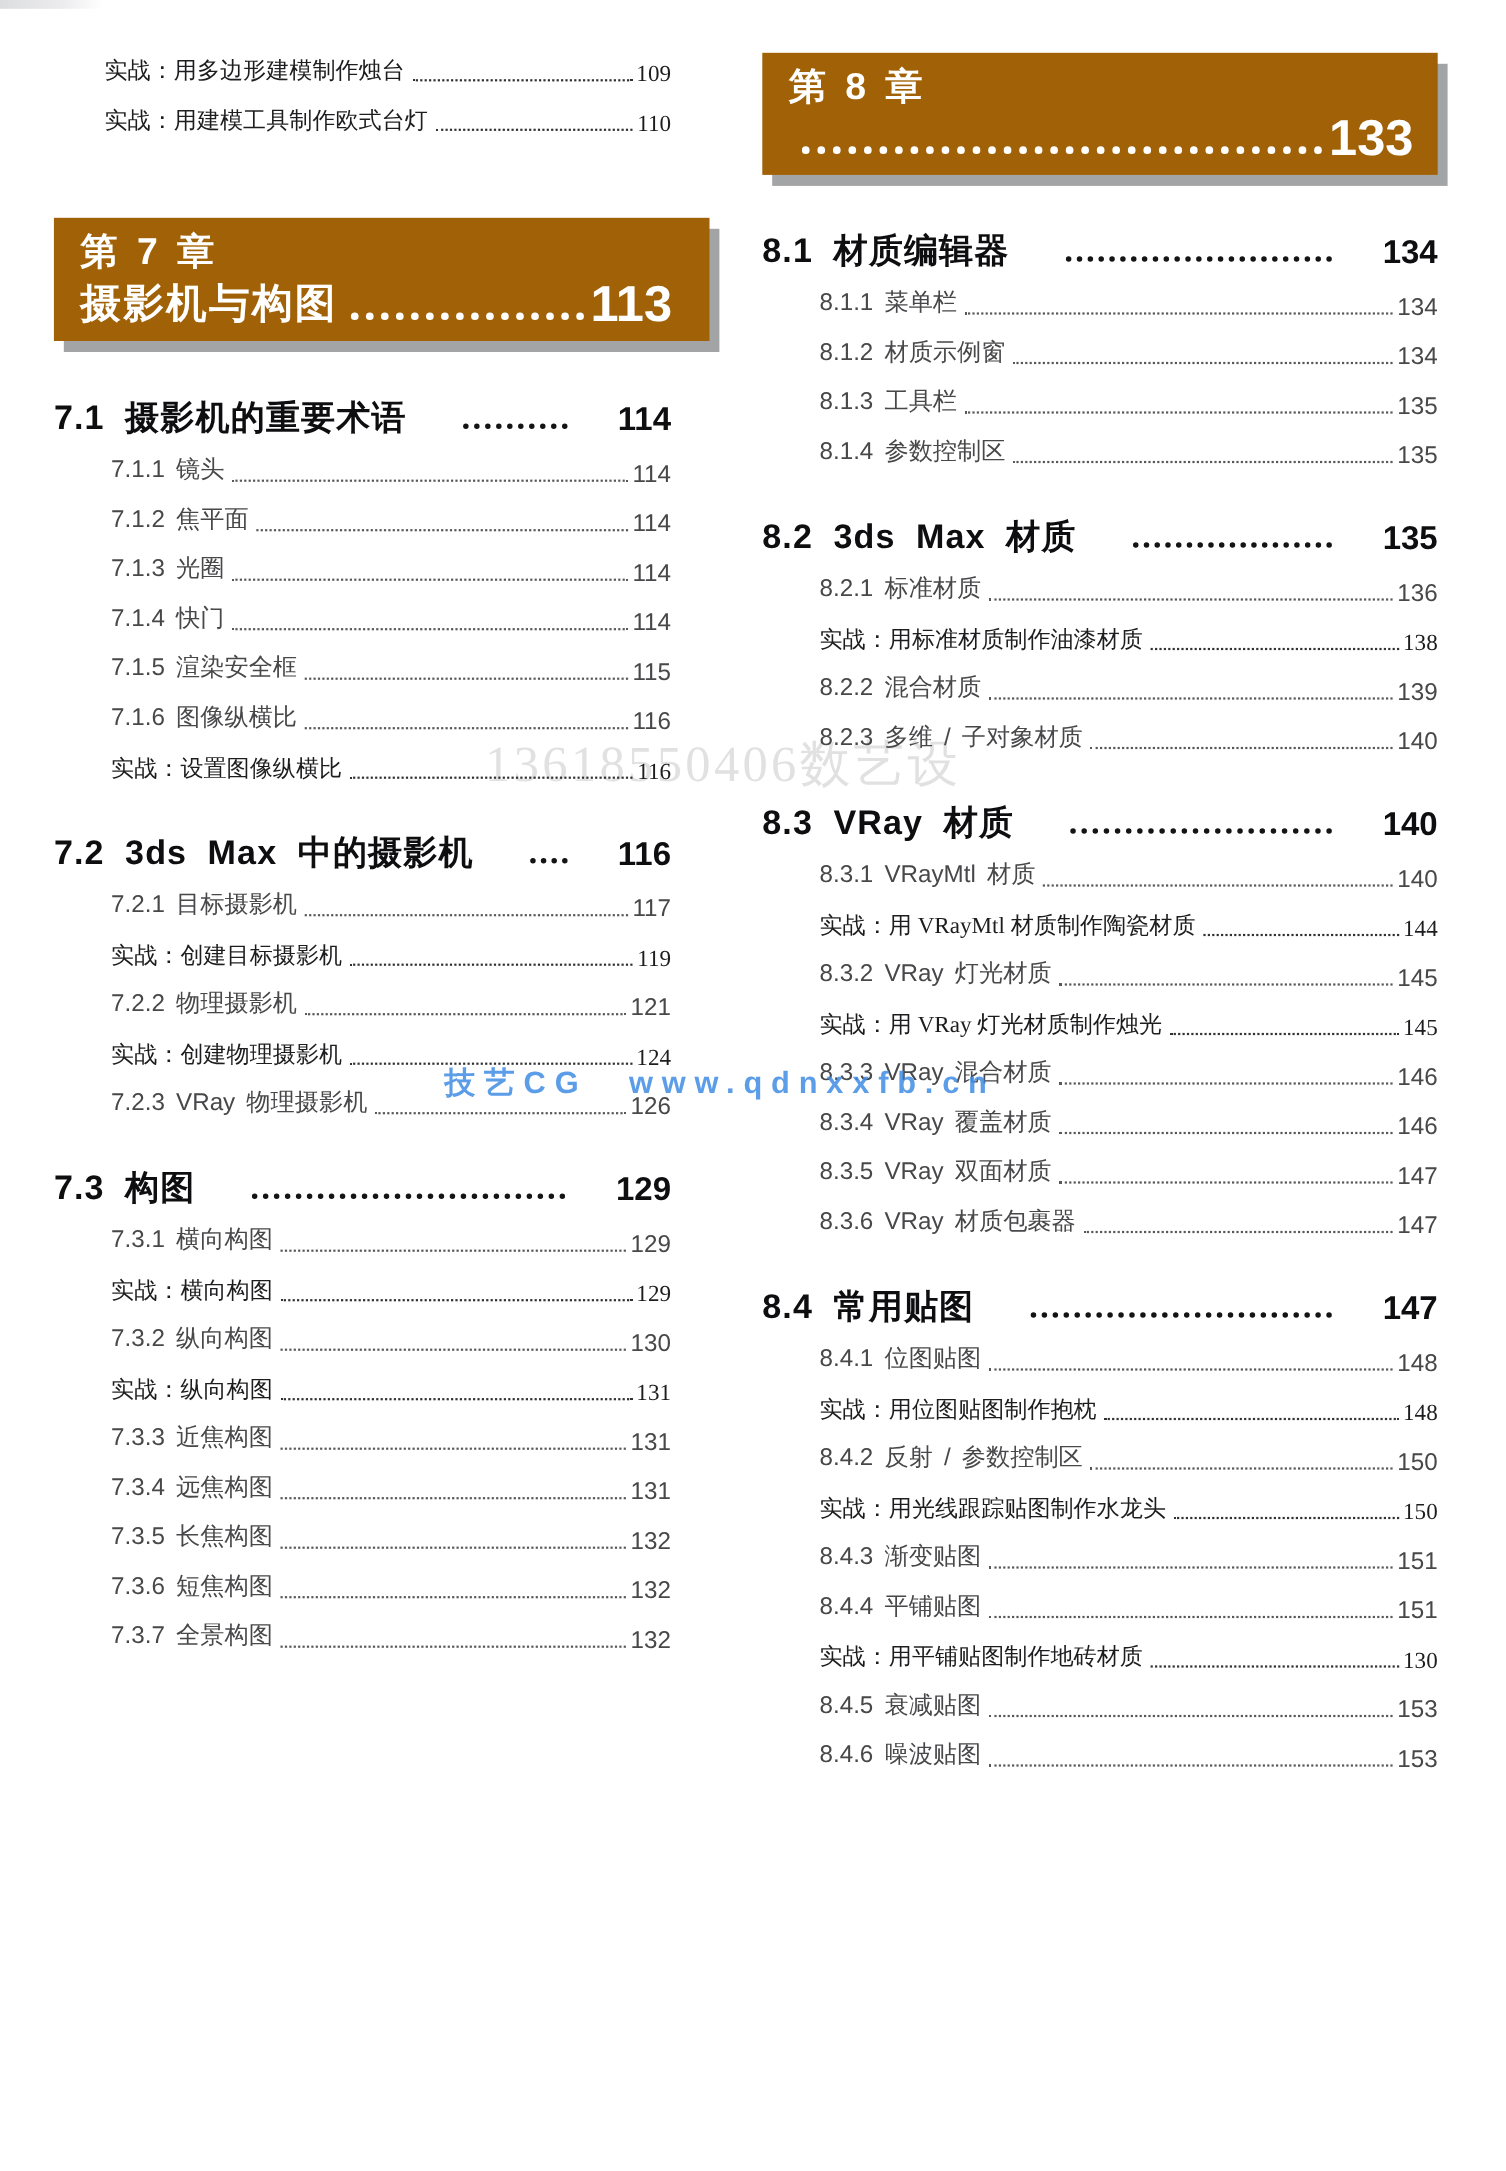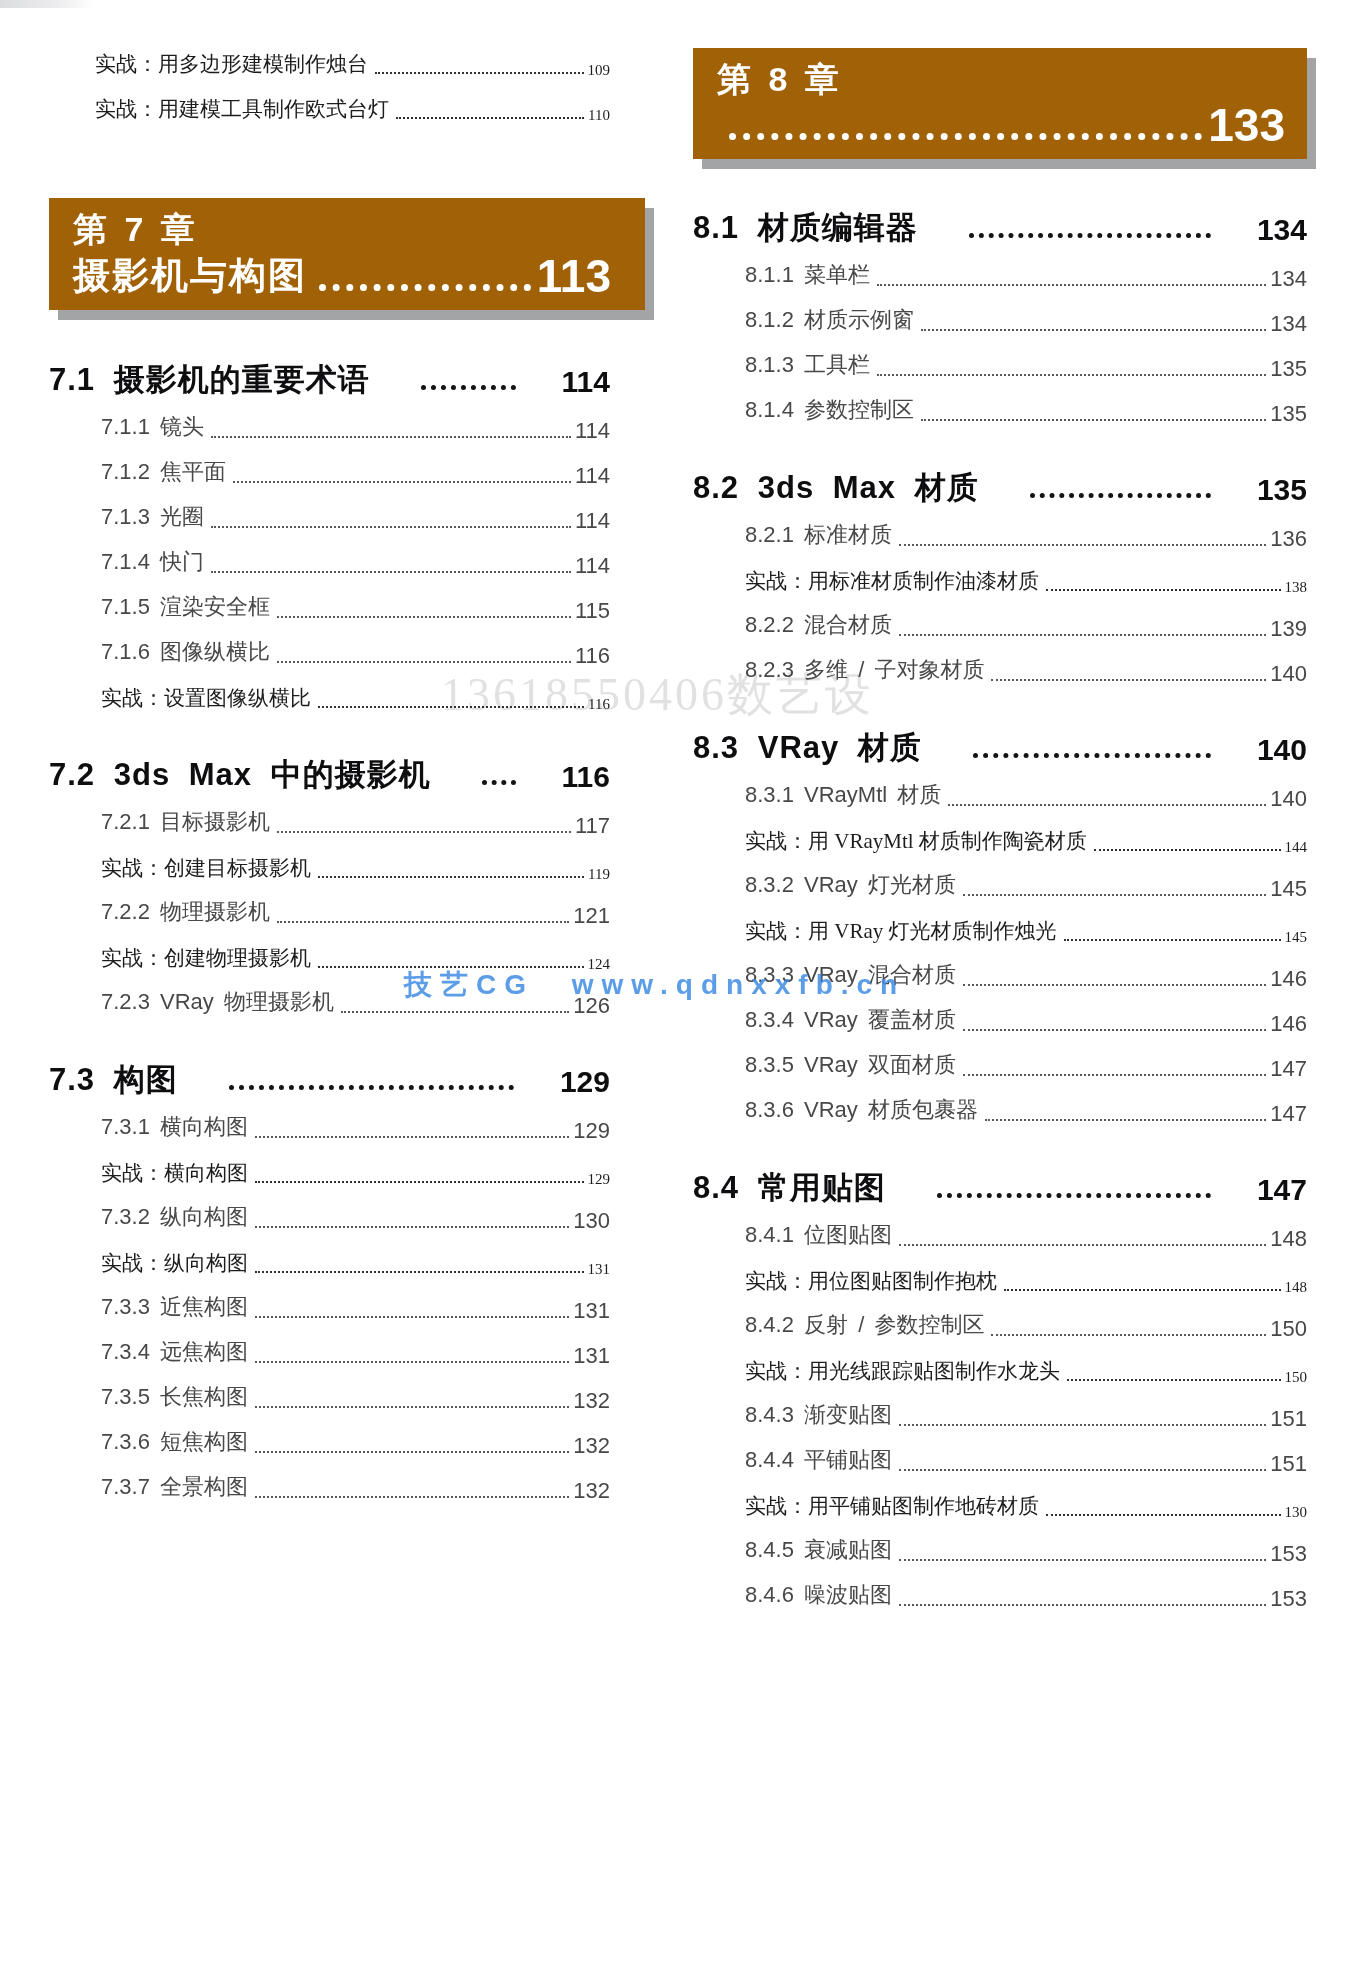--- a/index.html
+++ b/index.html
@@ -46,21 +46,21 @@
 
   
   .row{display:flex;align-items:flex-end;height:23px;margin:0 35px 22px 52px;}
   .col-right .row{margin-right:0;}
   .intro .row{margin:0 0 19px 0;height:26px;}
   .row .lbl{white-space:nowrap;}
   .sub{font-size:22px;color:#48484a;}
   .sub .pg{font-size:22px;color:#48484a;line-height:1;}
   .sub .lbl{word-spacing:4px;}
   .pr{font-family:"Liberation Serif", serif;font-size:21px;color:#1d1d1f;}
-  .pr .pg{font-size:15px;line-height:1;color:#1d1d1f;}
+  .pr .pg{font-size:21px;line-height:1;color:#1d1d1f;}
   .pr .leader{border-bottom:2px dotted #313133;}
 
   
   .wm-gray{position:absolute;left:441px;top:664px;z-index:0;
     font-family:"Liberation Serif", serif;font-size:46px;letter-spacing:3px;
     color:rgba(45,45,45,0.14);white-space:nowrap;}
   .wm-blue{position:absolute;left:404px;top:966px;z-index:3;
     font-size:28px;font-weight:bold;letter-spacing:8px;word-spacing:22px;
     color:rgba(63,140,228,0.85);white-space:nowrap;}
   .col{z-index:1;}

